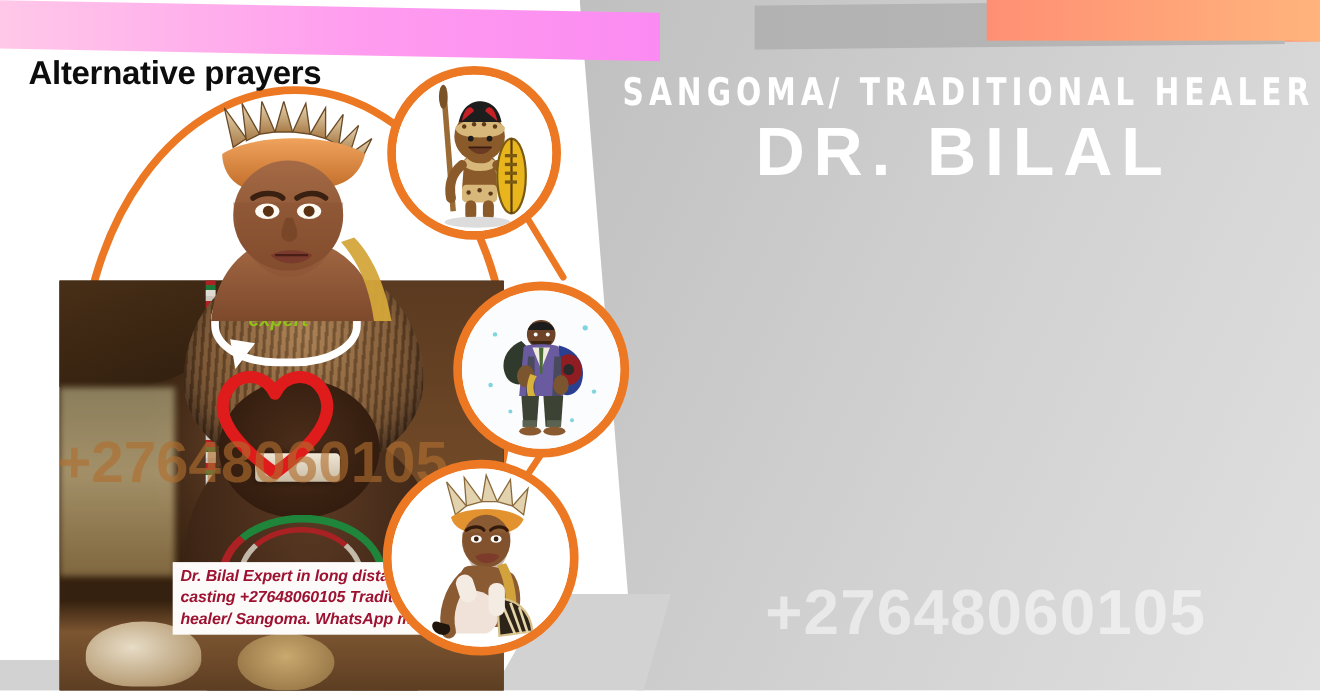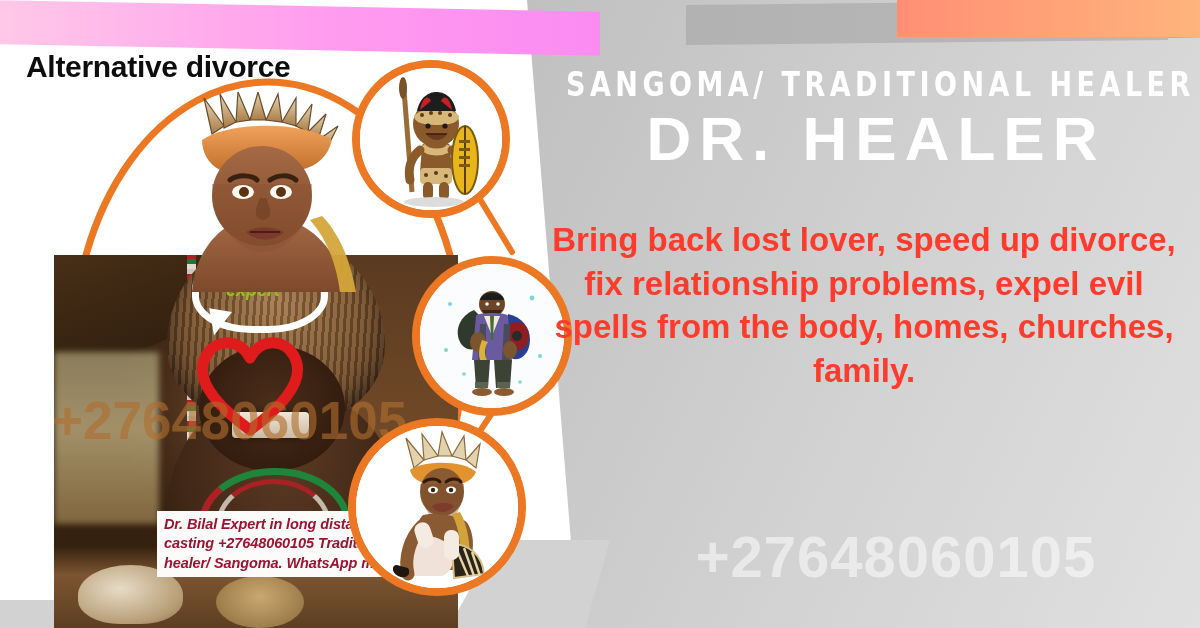--- a/index.html
+++ b/index.html
@@ -489,20 +489,19 @@
 
       <path d="M66 100 C 54 112, 48 132, 52 148" stroke="#8a5a33" stroke-width="13" fill="none" stroke-linecap="round"></path>
 
       <rect x="60" y="96" width="16" height="26" rx="8" fill="#f4ece2" transform="rotate(-18 68 109)"></rect>
       <rect x="88" y="104" width="15" height="30" rx="7" fill="#f4ece2"></rect>
 
       <path d="M44 140 C 36 136, 34 146, 42 150 C 50 154, 56 148, 52 142 Z" fill="#20150c"></path>
     </svg>
   </div>
 
-  <div class="alt-heading">Alternative divorce</div>
+  <div class="alt-heading">Alternative prayers</div>
 
   <div class="sangoma-line">SANGOMA/ TRADITIONAL HEALER</div>
-  <div class="dr-name">DR.  HEALER</div>
-  <div class="red-body">Bring back lost lover, speed up divorce, fix relationship problems, expel evil spells from the body, homes, churches, family.</div>
+  <div class="dr-name">DR.  BILAL</div>
   <div class="watermark-right">+27648060105</div>
 
 </div>
 
 </body></html>

